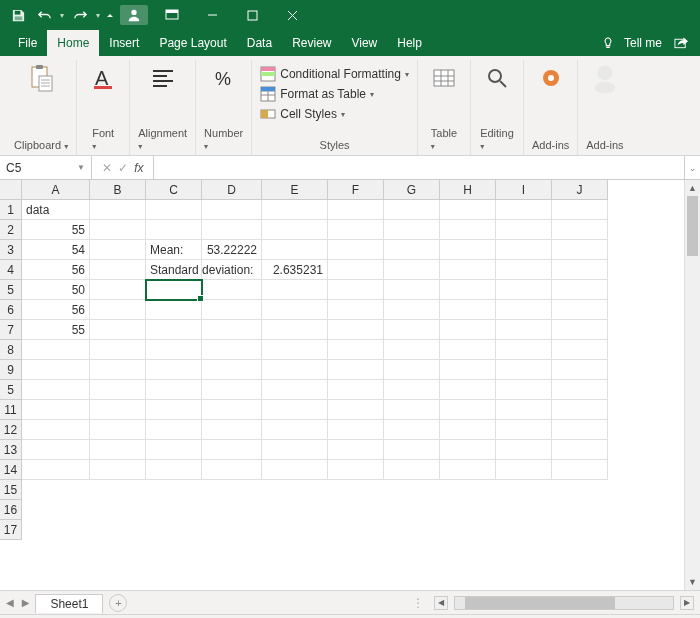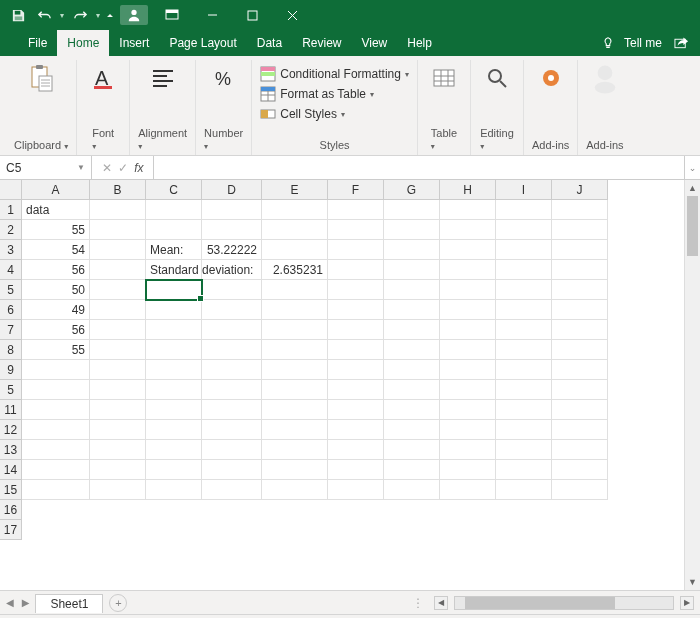--- a/index.html
+++ b/index.html
@@ -5,21 +5,21 @@
 * { margin: 0; padding: 0; box-sizing: border-box; font-family: "Segoe UI", Tahoma, sans-serif; }
 body { width: 700px; height: 618px; background: #fff; overflow: hidden; font-size: 12px; color: #333; }
 .titlebar { height: 30px; background: #0e6d38; display: flex; align-items: center; padding: 0 6px; color: #fff; }
 .titlebar .qat { display: flex; gap: 2px; align-items: center; }
 .titlebar .qat-item { width: 24px; height: 24px; display: flex; align-items: center; justify-content: center; opacity: 0.95; cursor: pointer; }
 .titlebar .qat-sep { width: 8px; height: 24px; display: flex; align-items: center; justify-content: center; color: #b8dcc7; font-size: 8px; }
 .titlebar .title { flex: 1; text-align: center; font-size: 12px; }
 .titlebar .wincontrols { display: flex; gap: 0; }
 .titlebar .winbtn { width: 40px; height: 28px; display: flex; align-items: center; justify-content: center; cursor: pointer; }
 .titlebar .profile { width: 28px; height: 20px; background: rgba(255,255,255,0.25); border-radius: 2px; margin: 0 4px; display:flex; align-items:center; justify-content:center; }
-.tabbar { height: 26px; background: #0e6d38; display: flex; align-items: stretch; padding-left: 18px; }
+.tabbar { height: 26px; background: #0e6d38; display: flex; align-items: stretch; padding-left: 8px; }
 .tab { padding: 0 10px; font-size: 12px; color: #fff; display: flex; align-items: center; cursor: pointer; }
 .tab.active { background: #f3f2f1; color: #0e6d38; font-weight: 400; }
 .tabbar .spacer { flex: 1; }
 .tabbar .right { display: flex; align-items: center; color: #fff; padding-right: 6px; gap: 6px; }
 .tabbar .right .lightbulb { width: 20px; height: 20px; display:flex; align-items:center; justify-content:center; }
 .ribbon { height: 100px; background: #f3f2f1; border-bottom: 1px solid #d5d5d5; display: flex; align-items: stretch; padding: 4px 6px 0 6px; gap: 0; }
 .ribbon-group { display: flex; flex-direction: column; align-items: center; justify-content: space-between; padding: 2px 8px 2px 8px; border-right: 1px solid #e1e1e1; }
 .ribbon-group:last-child { border-right: none; }
 .ribbon-group .big-btn { display: flex; flex-direction: column; align-items: center; gap: 2px; cursor: pointer; padding: 2px 4px; }
 .ribbon-group .big-btn .ico { width: 28px; height: 28px; display:flex; align-items:center; justify-content:center; }
@@ -402,32 +402,20 @@
             <div class="cell selected" style="width: 56px;"></div>
             <div class="cell" style="width: 60px;"></div>
             <div class="cell" style="width: 66px;"></div>
             <div class="cell" style="width: 56px;"></div>
             <div class="cell" style="width: 56px;"></div>
             <div class="cell" style="width: 56px;"></div>
             <div class="cell" style="width: 56px;"></div>
             <div class="cell" style="width: 56px;"></div>
           </div>
           <div class="grid-row">
-            <div class="cell num" style="width: 68px;">49</div>
-            <div class="cell" style="width: 56px;"></div>
-            <div class="cell" style="width: 56px;"></div>
-            <div class="cell" style="width: 60px;"></div>
-            <div class="cell" style="width: 66px;"></div>
-            <div class="cell" style="width: 56px;"></div>
-            <div class="cell" style="width: 56px;"></div>
-            <div class="cell" style="width: 56px;"></div>
-            <div class="cell" style="width: 56px;"></div>
-            <div class="cell" style="width: 56px;"></div>
-          </div>
-          <div class="grid-row">
             <div class="cell num" style="width: 68px;">56</div>
             <div class="cell" style="width: 56px;"></div>
             <div class="cell" style="width: 56px;"></div>
             <div class="cell" style="width: 60px;"></div>
             <div class="cell" style="width: 66px;"></div>
             <div class="cell" style="width: 56px;"></div>
             <div class="cell" style="width: 56px;"></div>
             <div class="cell" style="width: 56px;"></div>
             <div class="cell" style="width: 56px;"></div>
             <div class="cell" style="width: 56px;"></div>

